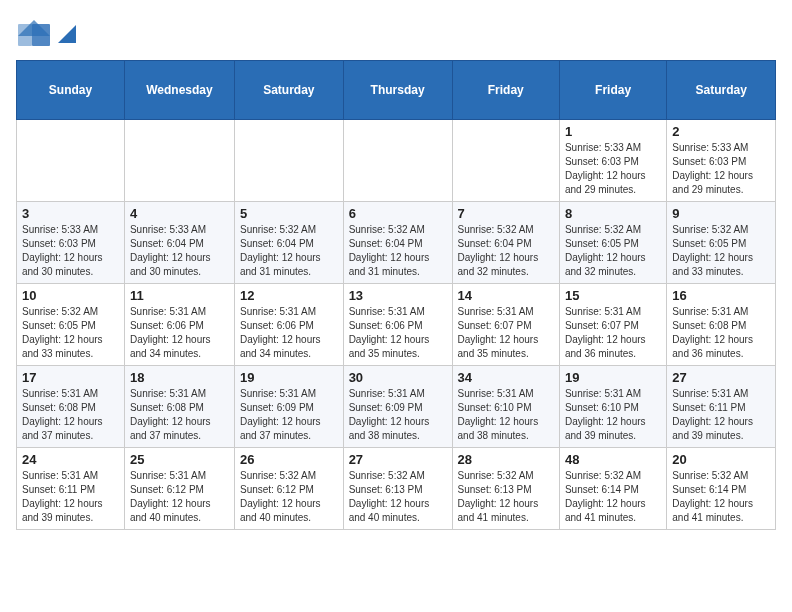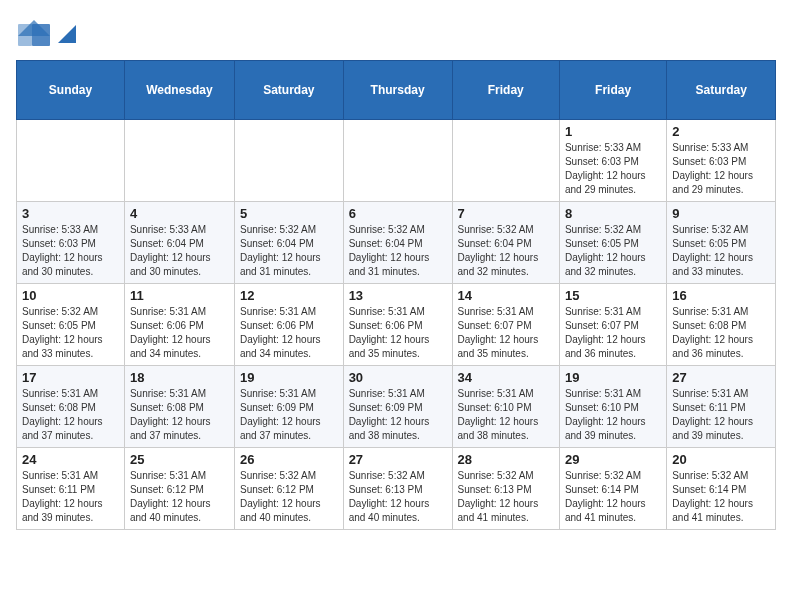--- a/index.html
+++ b/index.html
@@ -311,21 +311,21 @@
 Sunset: 6:13 PM
 Daylight: 12 hours and 40 minutes.</div>
         </td>
         <td>
           <span class="day-number">28</span>
           <div class="day-info">Sunrise: 5:32 AM
 Sunset: 6:13 PM
 Daylight: 12 hours and 41 minutes.</div>
         </td>
         <td>
-          <span class="day-number">29</span>
+          <span class="day-number">48</span>
           <div class="day-info">Sunrise: 5:32 AM
 Sunset: 6:14 PM
 Daylight: 12 hours and 41 minutes.</div>
         </td>
         <td>
           <span class="day-number">20</span>
           <div class="day-info">Sunrise: 5:32 AM
 Sunset: 6:14 PM
 Daylight: 12 hours and 41 minutes.</div>
         </td>

